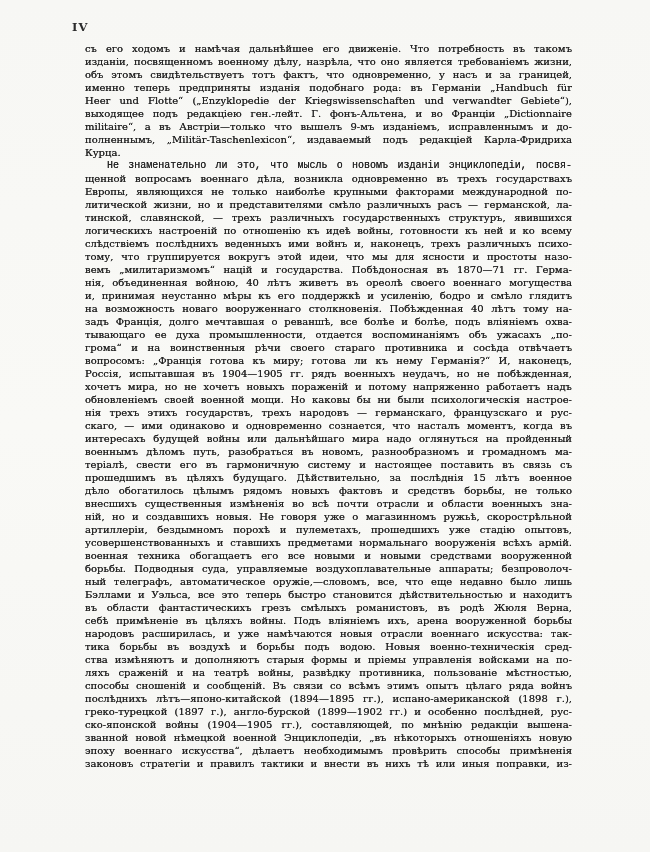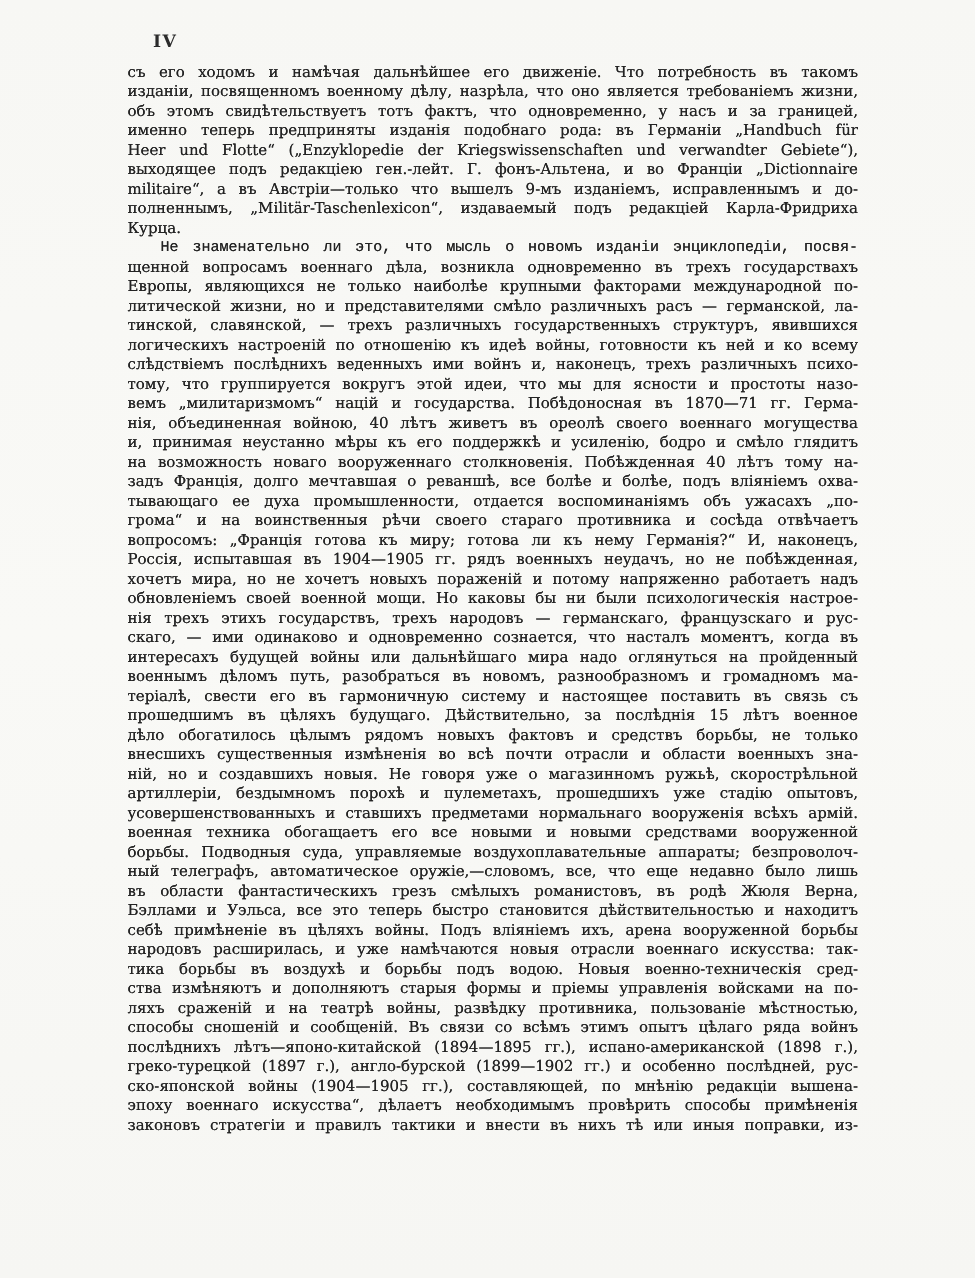--- a/index.html
+++ b/index.html
@@ -17,21 +17,21 @@
   .scan-page {
     position: absolute;
     left: 0;
     top: 0;
     width: 650px;
     height: 852px;
     background: linear-gradient(180deg, #f7f7f4 0%, #f9f9f6 50%, #f6f6f3 100%);
   }
   .page-number {
     position: absolute;
-    left: 102px;
+    left: 72px;
     top: 20px;
     font-size: 11.5px;
     font-weight: bold;
     letter-spacing: 1px;
     color: #2b2b2b;
   }
   .text-block {
     position: absolute;
     left: 85px;
     top: 42px;
@@ -98,27 +98,28 @@
       <div class="line">теріалѣ, свести его въ гармоничную систему и настоящее поставить въ связь съ</div>
       <div class="line">прошедшимъ въ цѣляхъ будущаго. Дѣйствительно, за послѣднія 15 лѣтъ военное</div>
       <div class="line">дѣло обогатилось цѣлымъ рядомъ новыхъ фактовъ и средствъ борьбы, не только</div>
       <div class="line">внесшихъ существенныя измѣненія во всѣ почти отрасли и области военныхъ зна-</div>
       <div class="line">ній, но и создавшихъ новыя. Не говоря уже о магазинномъ ружьѣ, скорострѣльной</div>
       <div class="line">артиллеріи, бездымномъ порохѣ и пулеметахъ, прошедшихъ уже стадію опытовъ,</div>
       <div class="line">усовершенствованныхъ и ставшихъ предметами нормальнаго вооруженія всѣхъ армій.</div>
       <div class="line">военная техника обогащаетъ его все новыми и новыми средствами вооруженной</div>
       <div class="line">борьбы. Подводныя суда, управляемые воздухоплавательные аппараты; безпроволоч-</div>
       <div class="line">ный телеграфъ, автоматическое оружіе,—словомъ, все, что еще недавно было лишь</div>
+      <div class="line">Бэллами и Уэльса, все это теперь быстро становится дѣйствительностью и находитъ</div>
       <div class="line">въ области фантастическихъ грезъ смѣлыхъ романистовъ, въ родѣ Жюля Верна,</div>
-      <div class="line">Бэллами и Уэльса, все это теперь быстро становится дѣйствительностью и находитъ</div>
       <div class="line">себѣ примѣненіе въ цѣляхъ войны. Подъ вліяніемъ ихъ, арена вооруженной борьбы</div>
       <div class="line">народовъ расширилась, и уже намѣчаются новыя отрасли военнаго искусства: так-</div>
       <div class="line">тика борьбы въ воздухѣ и борьбы подъ водою. Новыя военно-техническія сред-</div>
       <div class="line">ства измѣняютъ и дополняютъ старыя формы и пріемы управленія войсками на по-</div>
       <div class="line">ляхъ сраженій и на театрѣ войны, развѣдку противника, пользованіе мѣстностью,</div>
       <div class="line">способы сношеній и сообщеній. Въ связи со всѣмъ этимъ опытъ цѣлаго ряда войнъ</div>
       <div class="line">послѣднихъ лѣтъ—японо-китайской (1894—1895 гг.), испано-американской (1898 г.),</div>
       <div class="line">греко-турецкой (1897 г.), англо-бурской (1899—1902 гг.) и особенно послѣдней, рус-</div>
       <div class="line">ско-японской войны (1904—1905 гг.), составляющей, по мнѣнію редакціи вышена-</div>
+      <div class="line">званной новой нѣмецкой военной Энциклопедіи, „въ нѣкоторыхъ отношеніяхъ новую</div>
       <div class="line">эпоху военнаго искусства“, дѣлаетъ необходимымъ провѣрить способы примѣненія</div>
       <div class="line">законовъ стратегіи и правилъ тактики и внести въ нихъ тѣ или иныя поправки, из-</div>
     </div>
 </div>
 
 </body></html>

